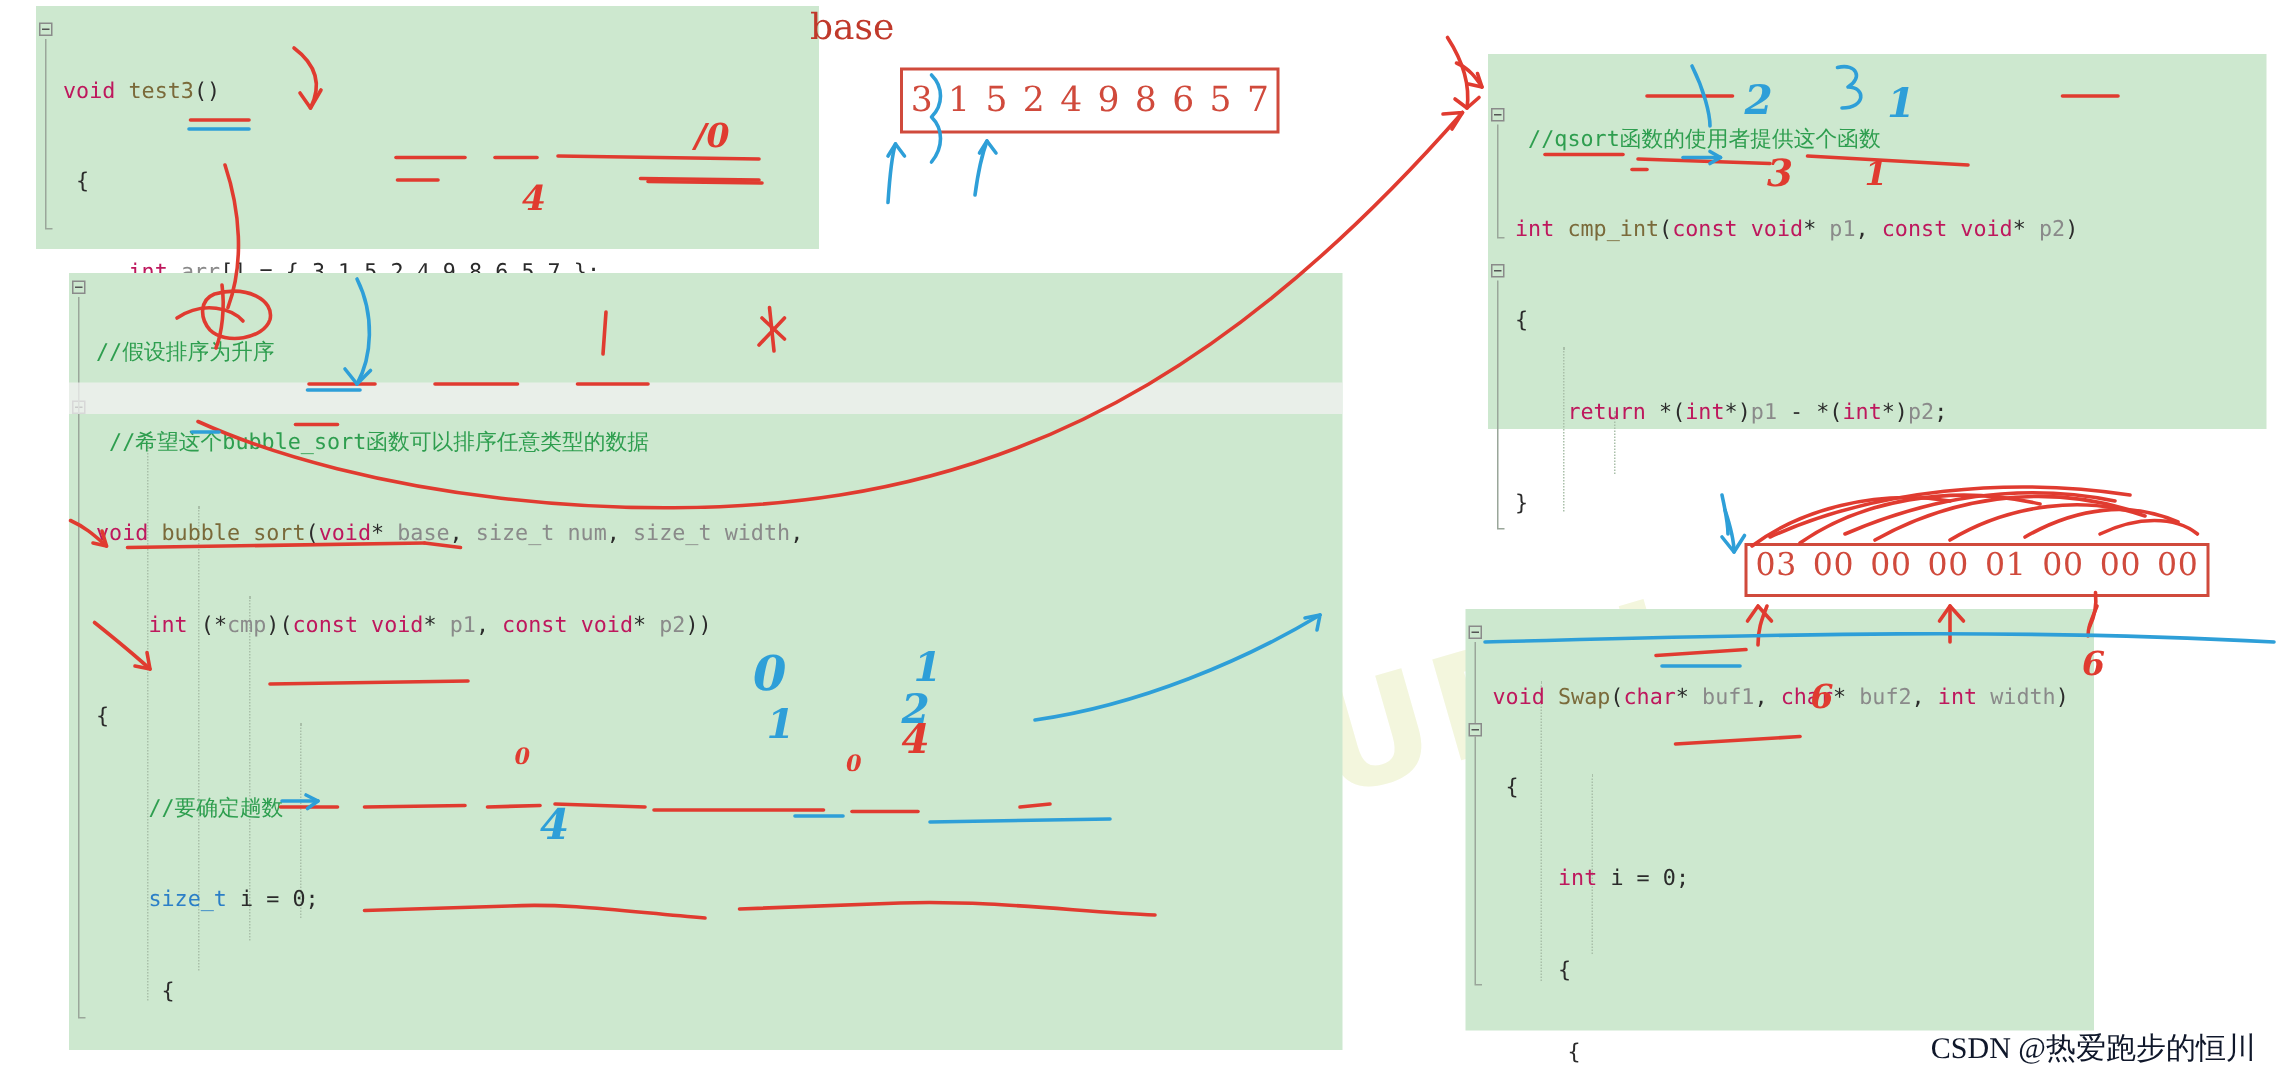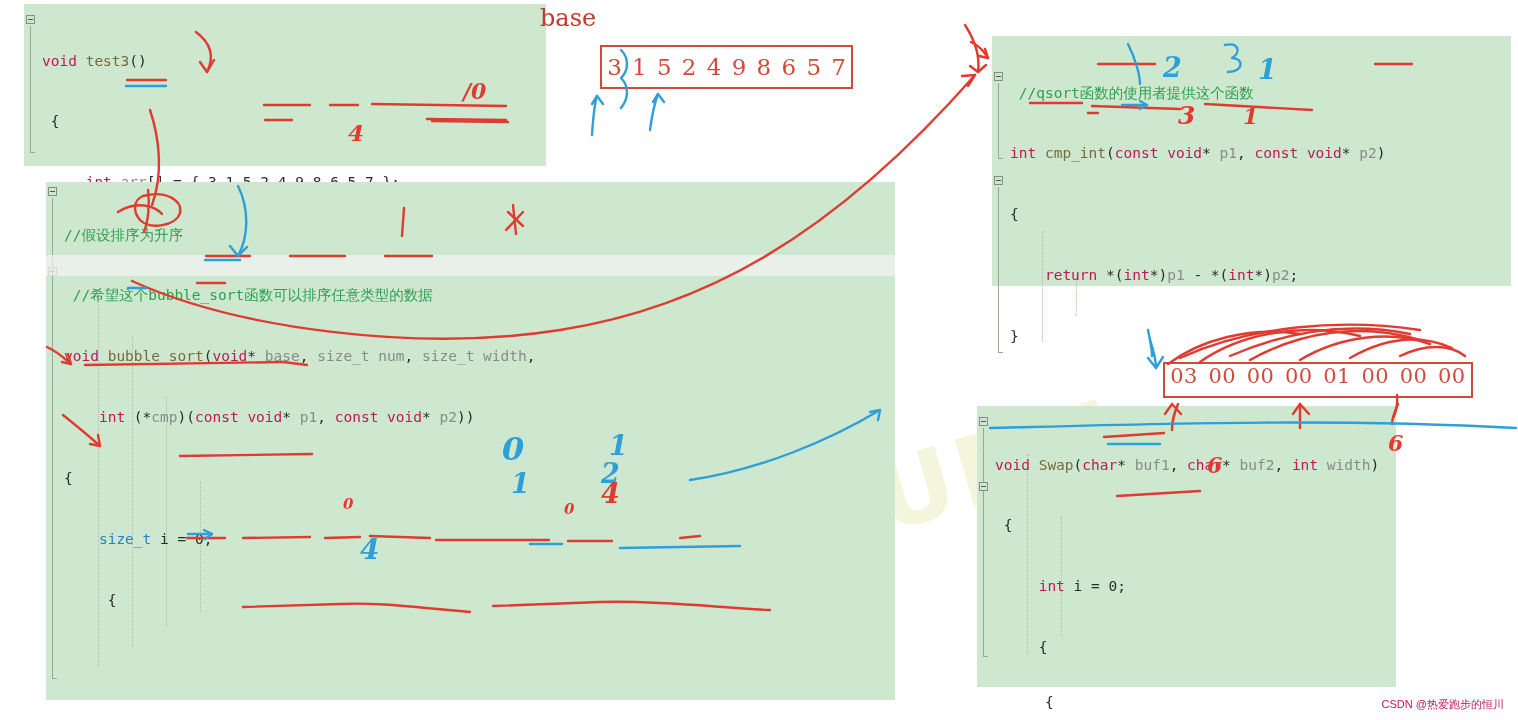--- a/index.html
+++ b/index.html
@@ -78,22 +78,22 @@
     font-size:21px;text-align:center;flex:1 1 0;letter-spacing:.5px;
   }
   .hand{
     position:absolute;font-family:"DejaVu Serif","Liberation Serif",serif;
     font-style:italic;font-weight:700;pointer-events:none;
   }
   .hand.red{color:#e03b30;}
   .hand.blue{color:#2e9fd8;}
 
   .watermark{
-    position:absolute;right:14px;bottom:8px;color:#be185d;font-size:11px;
-    font-family:Liberation Sans, sans-serif;
+    position:absolute;right:14px;bottom:8px;color:#0f172a;font-size:20px;
+    font-family:Liberation Serif, serif;
   }
   .bigwm{
     position:absolute;color:#f3f6dd;font-size:96px;font-weight:700;
     font-family:"DejaVu Sans","Liberation Sans",sans-serif;
     transform:rotate(-16deg);letter-spacing:4px;
   }
 </style>
 </head>
 <body>
 
@@ -129,20 +129,21 @@
     <div class="indentguide" style="left:52px;top:115px;height:370px;"></div>
     <div class="indentguide" style="left:86px;top:155px;height:310px;"></div>
     <div class="indentguide" style="left:120px;top:215px;height:230px;"></div>
     <div class="indentguide" style="left:154px;top:300px;height:130px;"></div>
     <div class="lines">
       <div class="ln" style="padding-top:2px;"><span class="cmt">//假设排序为升序</span></div>
       <div class="ln"> <span class="cmt">//希望这个bubble_sort函数可以排序任意类型的数据</span></div>
       <div class="ln"><span class="kw">void</span> <span class="fn">bubble_sort</span><span class="punct">(</span><span class="kw">void</span><span class="punct">* </span><span class="var">base</span><span class="punct">, </span><span class="var">size_t num</span><span class="punct">, </span><span class="var">size_t width</span><span class="punct">,</span></div>
       <div class="ln">    <span class="kw">int</span> <span class="punct">(*</span><span class="var">cmp</span><span class="punct">)(</span><span class="kw">const</span> <span class="kw">void</span><span class="punct">* </span><span class="var">p1</span><span class="punct">, </span><span class="kw">const</span> <span class="kw">void</span><span class="punct">* </span><span class="var">p2</span><span class="punct">))</span></div>
       <div class="ln"><span class="punct">{</span></div>
+      <div class="ln">    <span class="cmt">//要确定趟数</span></div>
       <div class="ln">    <span class="typ">size_t</span> <span class="punct">i = </span><span class="num">0</span><span class="punct">;</span></div>
       <div class="ln">     <span class="punct">{</span></div>
       
       
       
       
       
       
       
       

